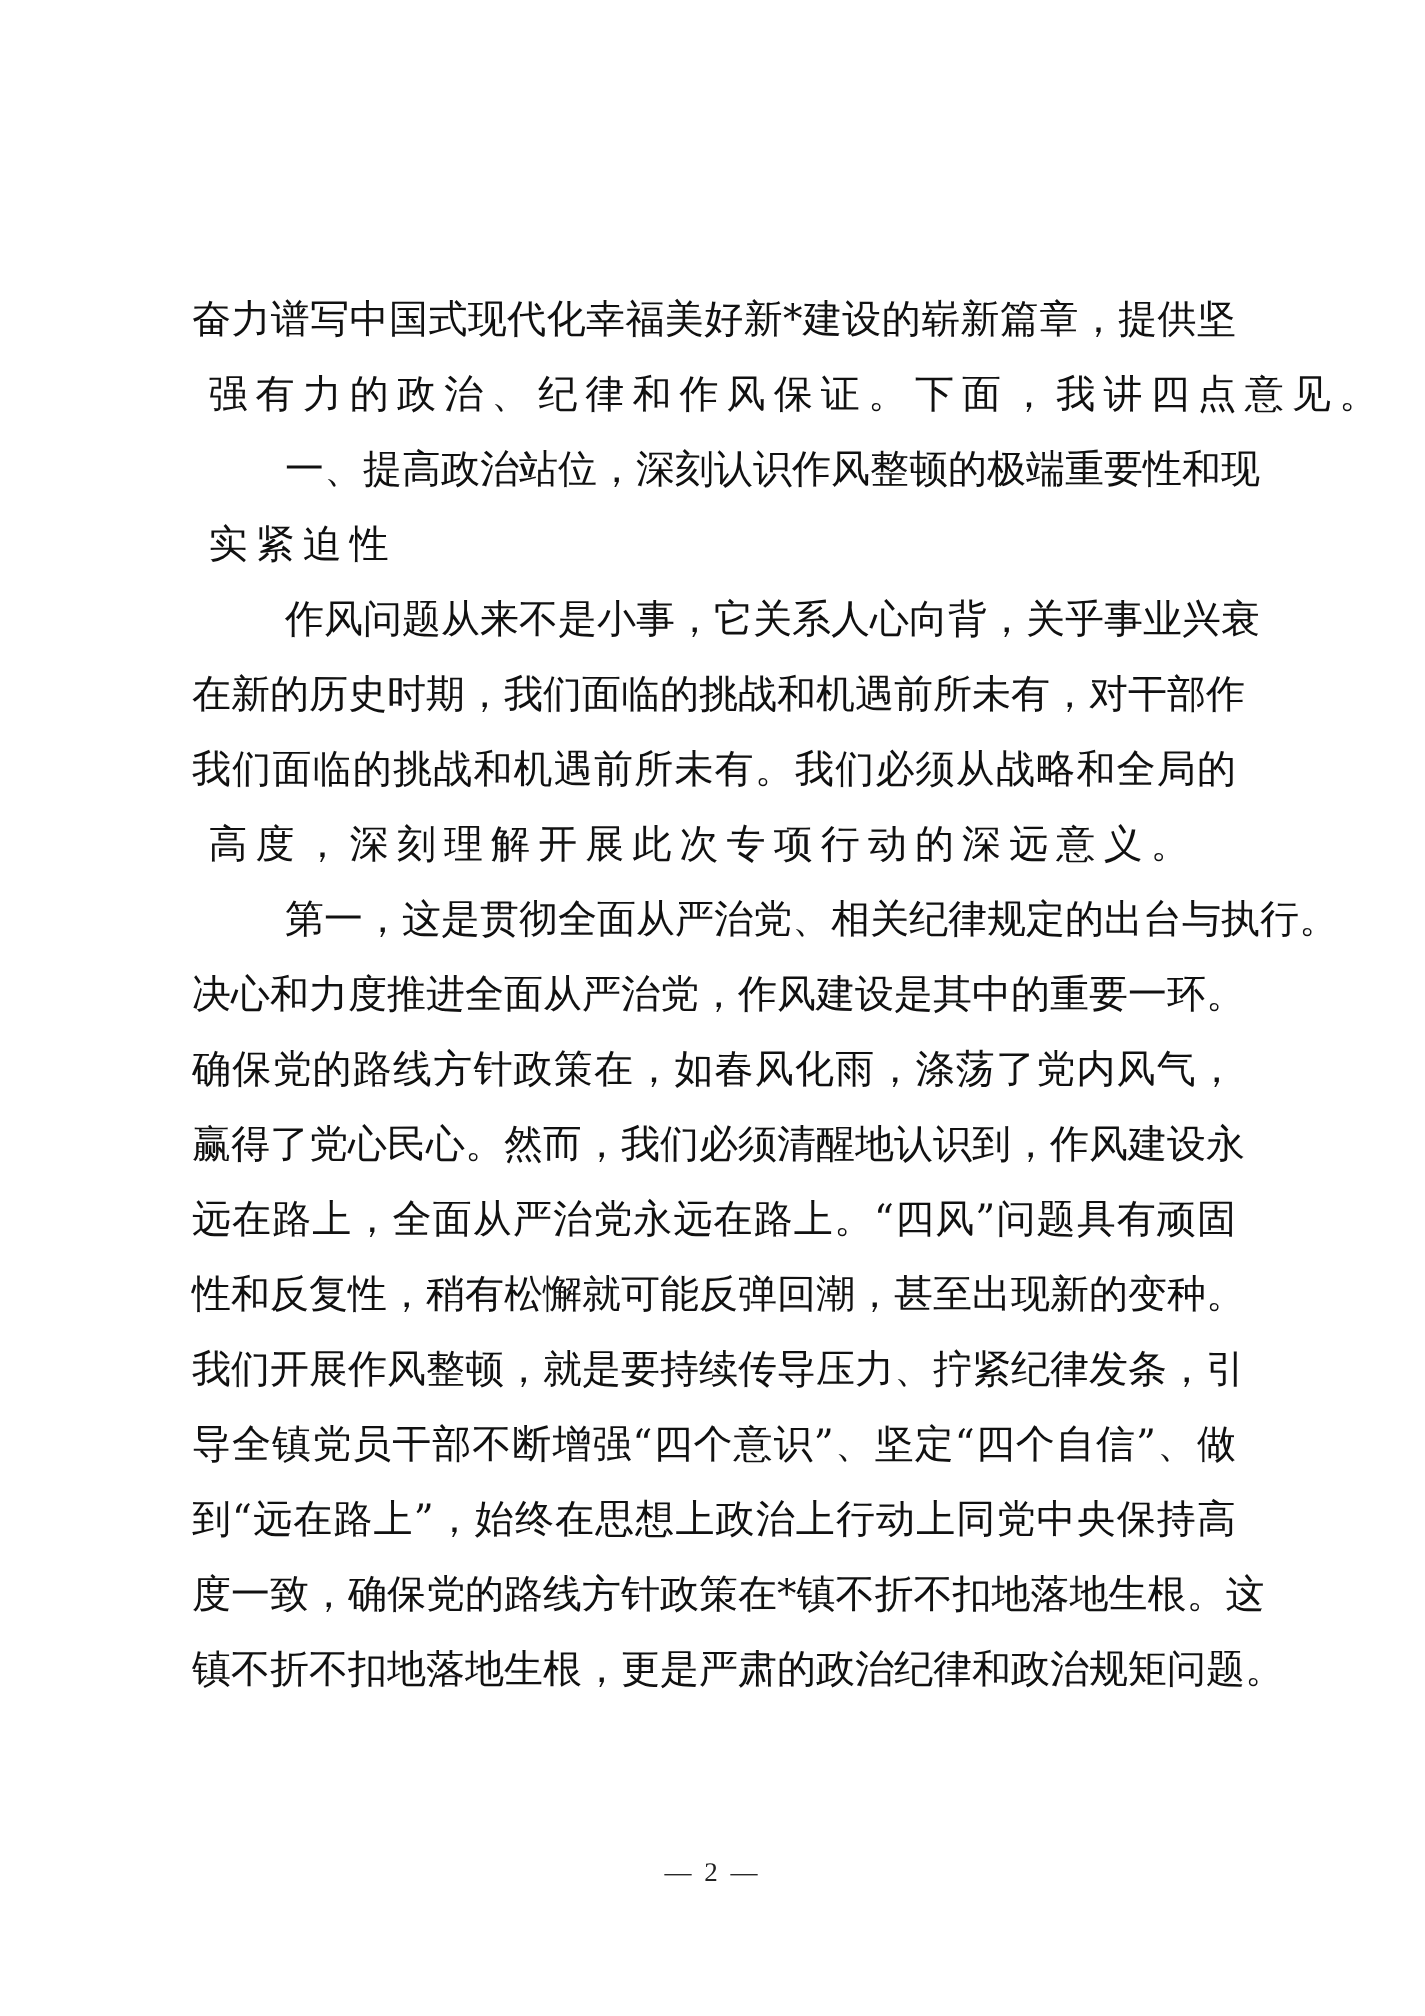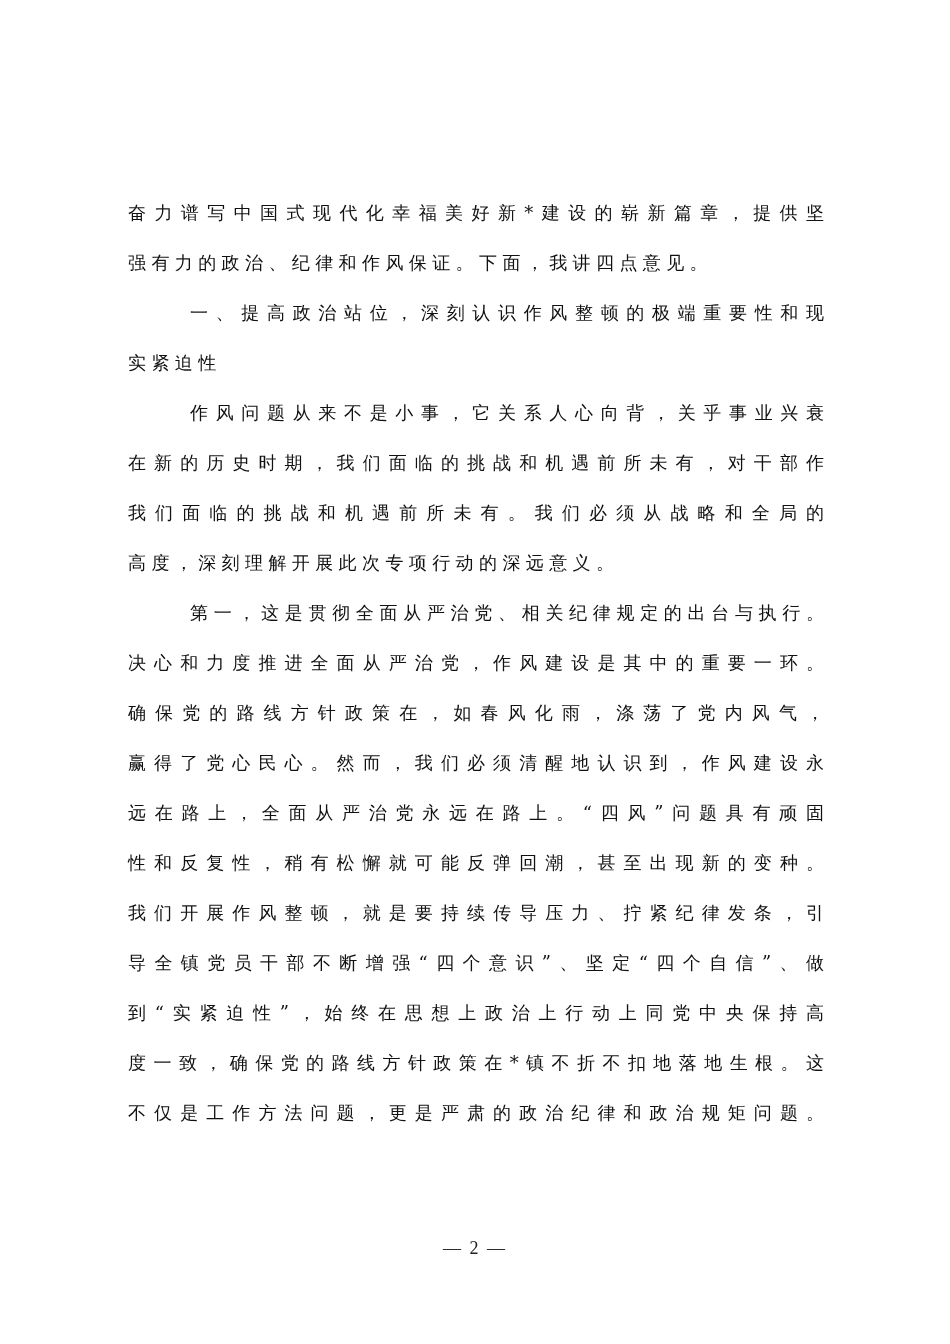--- a/index.html
+++ b/index.html
@@ -24,36 +24,37 @@
     }
     .content {
       position: absolute;
       left: 128px;
       top: 188px;
       width: 696px;
     }
     .line {
       height: 50px;
       line-height: 50px;
-      font-size: 18px;
+      font-size: 26px;
       white-space: nowrap;
       display: flex;
       justify-content: space-between;
       letter-spacing: 0;
     }
     .line.justify {
       text-align: justify;
       text-align-last: justify;
       display: block;
     }
     .line.last {
       display: block;
       text-align: left;
       text-align-last: left;
       letter-spacing: 5.4px;
+      margin-left: 11px;
     }
     .line.indent {
       padding-left: 62px;
     }
     .heading .line {
       font-weight: normal;
     }
     .page-number {
       position: absolute;
       left: 0;
@@ -91,21 +92,21 @@
 
     <div class="para">
       <div class="line justify indent">第一，这是贯彻全面从严治党、相关纪律规定的出台与执行。</div>
       <div class="line justify">决心和力度推进全面从严治党，作风建设是其中的重要一环。</div>
       <div class="line justify">确保党的路线方针政策在，如春风化雨，涤荡了党内风气，</div>
       <div class="line justify">赢得了党心民心。然而，我们必须清醒地认识到，作风建设永</div>
       <div class="line justify">远在路上，全面从严治党永远在路上。“四风”问题具有顽固</div>
       <div class="line justify">性和反复性，稍有松懈就可能反弹回潮，甚至出现新的变种。</div>
       <div class="line justify">我们开展作风整顿，就是要持续传导压力、拧紧纪律发条，引</div>
       <div class="line justify">导全镇党员干部不断增强“四个意识”、坚定“四个自信”、做</div>
-      <div class="line justify">到“实紧迫性”，始终在思想上政治上行动上同党中央保持高</div>
+      <div class="line justify">到“远在路上”，始终在思想上政治上行动上同党中央保持高</div>
       <div class="line justify">度一致，确保党的路线方针政策在*镇不折不扣地落地生根。这</div>
-      <div class="line justify">不仅是工作方法问题，更是严肃的政治纪律和政治规矩问题。</div>
+      <div class="line justify">镇不折不扣地落地生根，更是严肃的政治纪律和政治规矩问题。</div>
     </div>
 
   </div>
 
   <div class="page-number">— 2 —</div>
 </div>
 
 </body></html>

